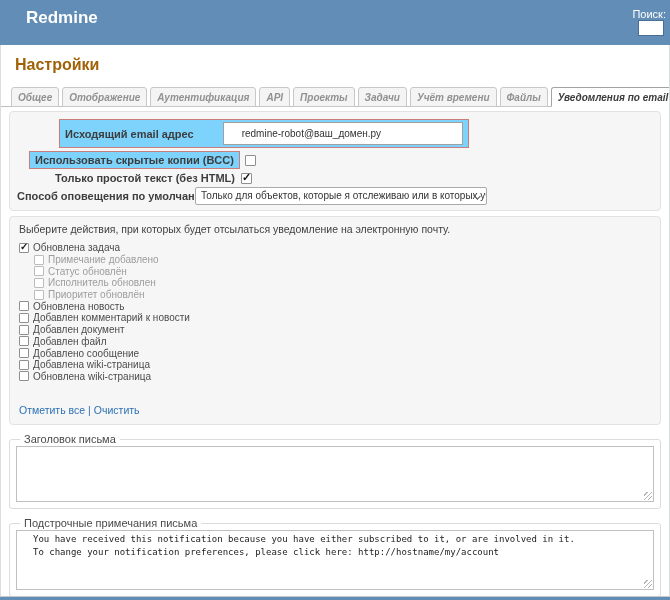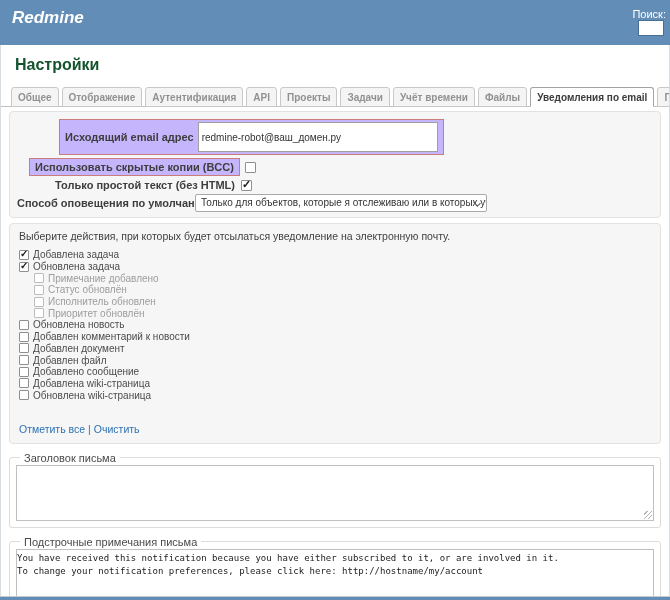--- a/index.html
+++ b/index.html
@@ -12,22 +12,22 @@
   }
 
   
   .topbar {
     position: relative;
     height: 45px;
     background: #628db6;
     overflow: hidden;
   }
   .app-title {
-    position: absolute; top: 8px; left: 12px;
-    color: #fff; font-size: 17px; font-weight: bold; font-style: italic;
+    position: absolute; top: 8px; left: 26px;
+    color: #fff; font-size: 17px; font-weight: bold;
   }
   .search-area {
     position: absolute; top: 8px; right: 0;
     display: flex; align-items: center; flex-direction: column;
   }
   .search-area .search-label { color: #fff; font-size: 11px; margin-right: 4px; }
   .search-area input {
     width: 26px; height: 16px; border: 1px solid #4a6f94;
     font-size: 10px; padding: 0 2px; outline: none;
   }
@@ -37,38 +37,38 @@
     width: 670px; height: 552px;
     background: #fff;
     border-left: 1px solid #d8dde2;
     border-right: 1px solid #d8dde2;
     border-bottom: 1px solid #c9c9c9;
     padding: 0 0 4px 0;
     overflow: hidden;
   }
   .page-title {
     margin: 11px 0 13px 14px;
-    font-size: 16px; font-weight: bold; color: #14532d;
+    font-size: 16px; font-weight: bold; color: #a16207;
   }
 
   
   .tabs-row {
     padding: 0 0 0 10px;
     border-bottom: 1px solid #bfbfbf;
     display: flex; align-items: flex-end;
   }
   .tab {
     display: inline-block;
     margin-right: 3px; margin-bottom: -1px;
     padding: 4px 6px 3px;
     background: #f4f4f4;
     border: 1px solid #c8c8c8;
     border-radius: 3px 3px 0 0;
     font-size: 10px; font-weight: bold; color: #919191;
-    white-space: nowrap; cursor: pointer;
+    white-space: nowrap; cursor: pointer; font-style: italic;
   }
   .tab.active {
     background: #fff; color: #3c3c3c;
     border-color: #a3a3a3;
     border-bottom: 1px solid #fff;
   }
 
   
   .box {
     margin: 4px 8px 0 8px;
@@ -76,29 +76,30 @@
     border: 1px solid #e2e2e2;
     border-radius: 4px;
   }
   .box.fields { padding: 7px 7px 5px; }
   .box.events { margin-top: 5px; padding: 6px 9px 8px; }
 
   .frow { display: flex; align-items: center; margin-bottom: 3px; }
   .frow label { font-weight: bold; color: #3d3d3d; font-size: 11px; white-space: nowrap; }
   .hl-wrap {
     display: inline-flex; align-items: center;
-    background: #c4b5fd;
+    background: #7dd3fc;
     border: 1px solid #c97d7d;
     padding: 2px 5px;
+    gap: 25px;
   }
   .lbl-right { display: inline-block; text-align: right; }
   input.text-field {
-    height: 30px; width: 240px; margin-left: 4px;
+    height: 23px; width: 240px; margin-left: 4px;
     border: 1px solid #a0a0a0; background: #fff;
-    font-size: 10px; padding: 0 3px; color: #333; outline: none;
+    font-size: 10px; padding: 0 18px; color: #333; outline: none;
   }
   .select-box {
     position: relative; margin-left: 4px;
     width: 292px; height: 18px;
     background: #fff; border: 1px solid #a9a9a9; border-radius: 2px;
     font-size: 10px; color: #333;
     padding: 2px 18px 0 5px;
     white-space: nowrap; overflow: hidden; cursor: pointer;
   }
   .select-chevron {
@@ -138,21 +139,21 @@
   fieldset.mailfs {
     margin: 8px 8px 0; padding: 1px 6px 6px;
     border: 1px solid #dcdcdc; border-radius: 3px;
     background: #fff;
   }
   fieldset.mailfs legend { font-size: 11px; color: #4a4a4a; padding: 0 4px; margin-left: 4px; }
   .ta-wrap { position: relative; }
   textarea.mail-ta {
     display: block; width: 100%; resize: none; outline: none;
     border: 1px solid #c0c0c0; background: #fff;
-    padding: 2px 0; color: #222;
+    padding: 2px 16px; color: #222;
   }
   #ta-header { height: 56px; font-family: "Liberation Sans", sans-serif; font-size: 10px; }
   #ta-footer { height: 60px; font-family: "DejaVu Sans Mono", monospace; font-size: 9px; line-height: 13px; white-space: pre; }
   .grip {
     position: absolute; right: 2px; bottom: 2px; width: 8px; height: 8px;
     background: repeating-linear-gradient(135deg, transparent 0 2px, #b5b5b5 2px 3px);
     pointer-events: none;
   }
 
   
@@ -224,24 +225,20 @@
         <span class="select-chevron"></span>
       </div>
     </div>
   </div>
 
   <div class="box events">
     <div class="events-intro">Выберите действия, при которых будет отсылаться уведомление на электронную почту.</div>
     <div>
         <div class="event-row">
           <span class="cb checked"></span>
-          <span class="event-label">Добавлена задача</span>
-        </div>
-        <div class="event-row">
-          <span class="cb checked"></span>
           <span class="event-label">Обновлена задача</span>
         </div>
         <div class="event-row indent muted">
           <span class="cb lite"></span>
           <span class="event-label">Примечание добавлено</span>
         </div>
         <div class="event-row indent muted">
           <span class="cb lite"></span>
           <span class="event-label">Статус обновлён</span>
         </div>

